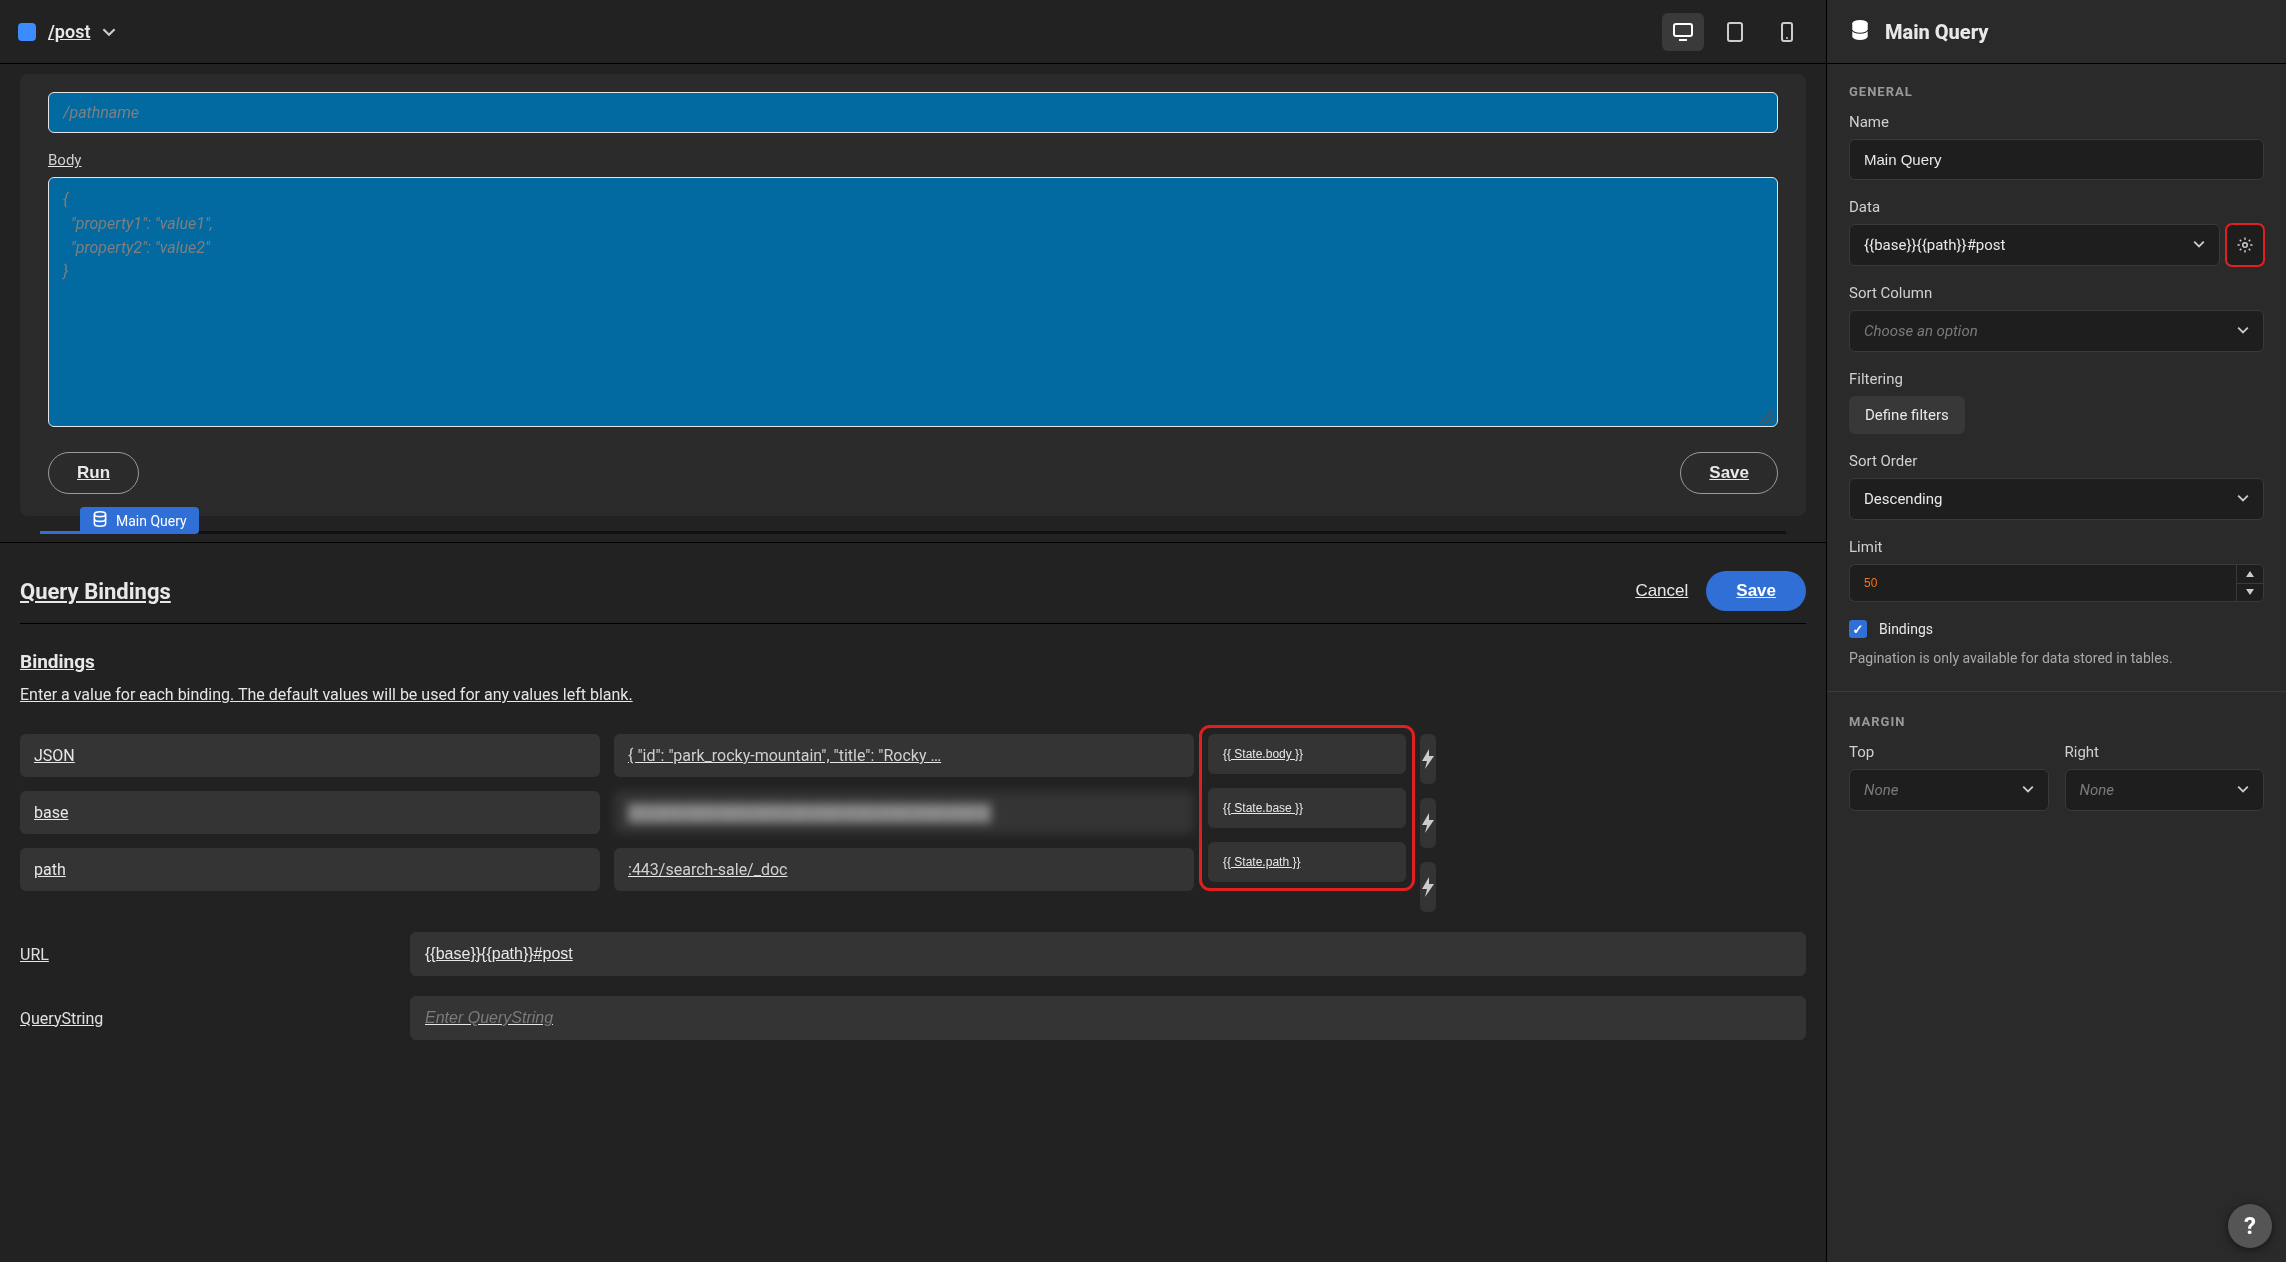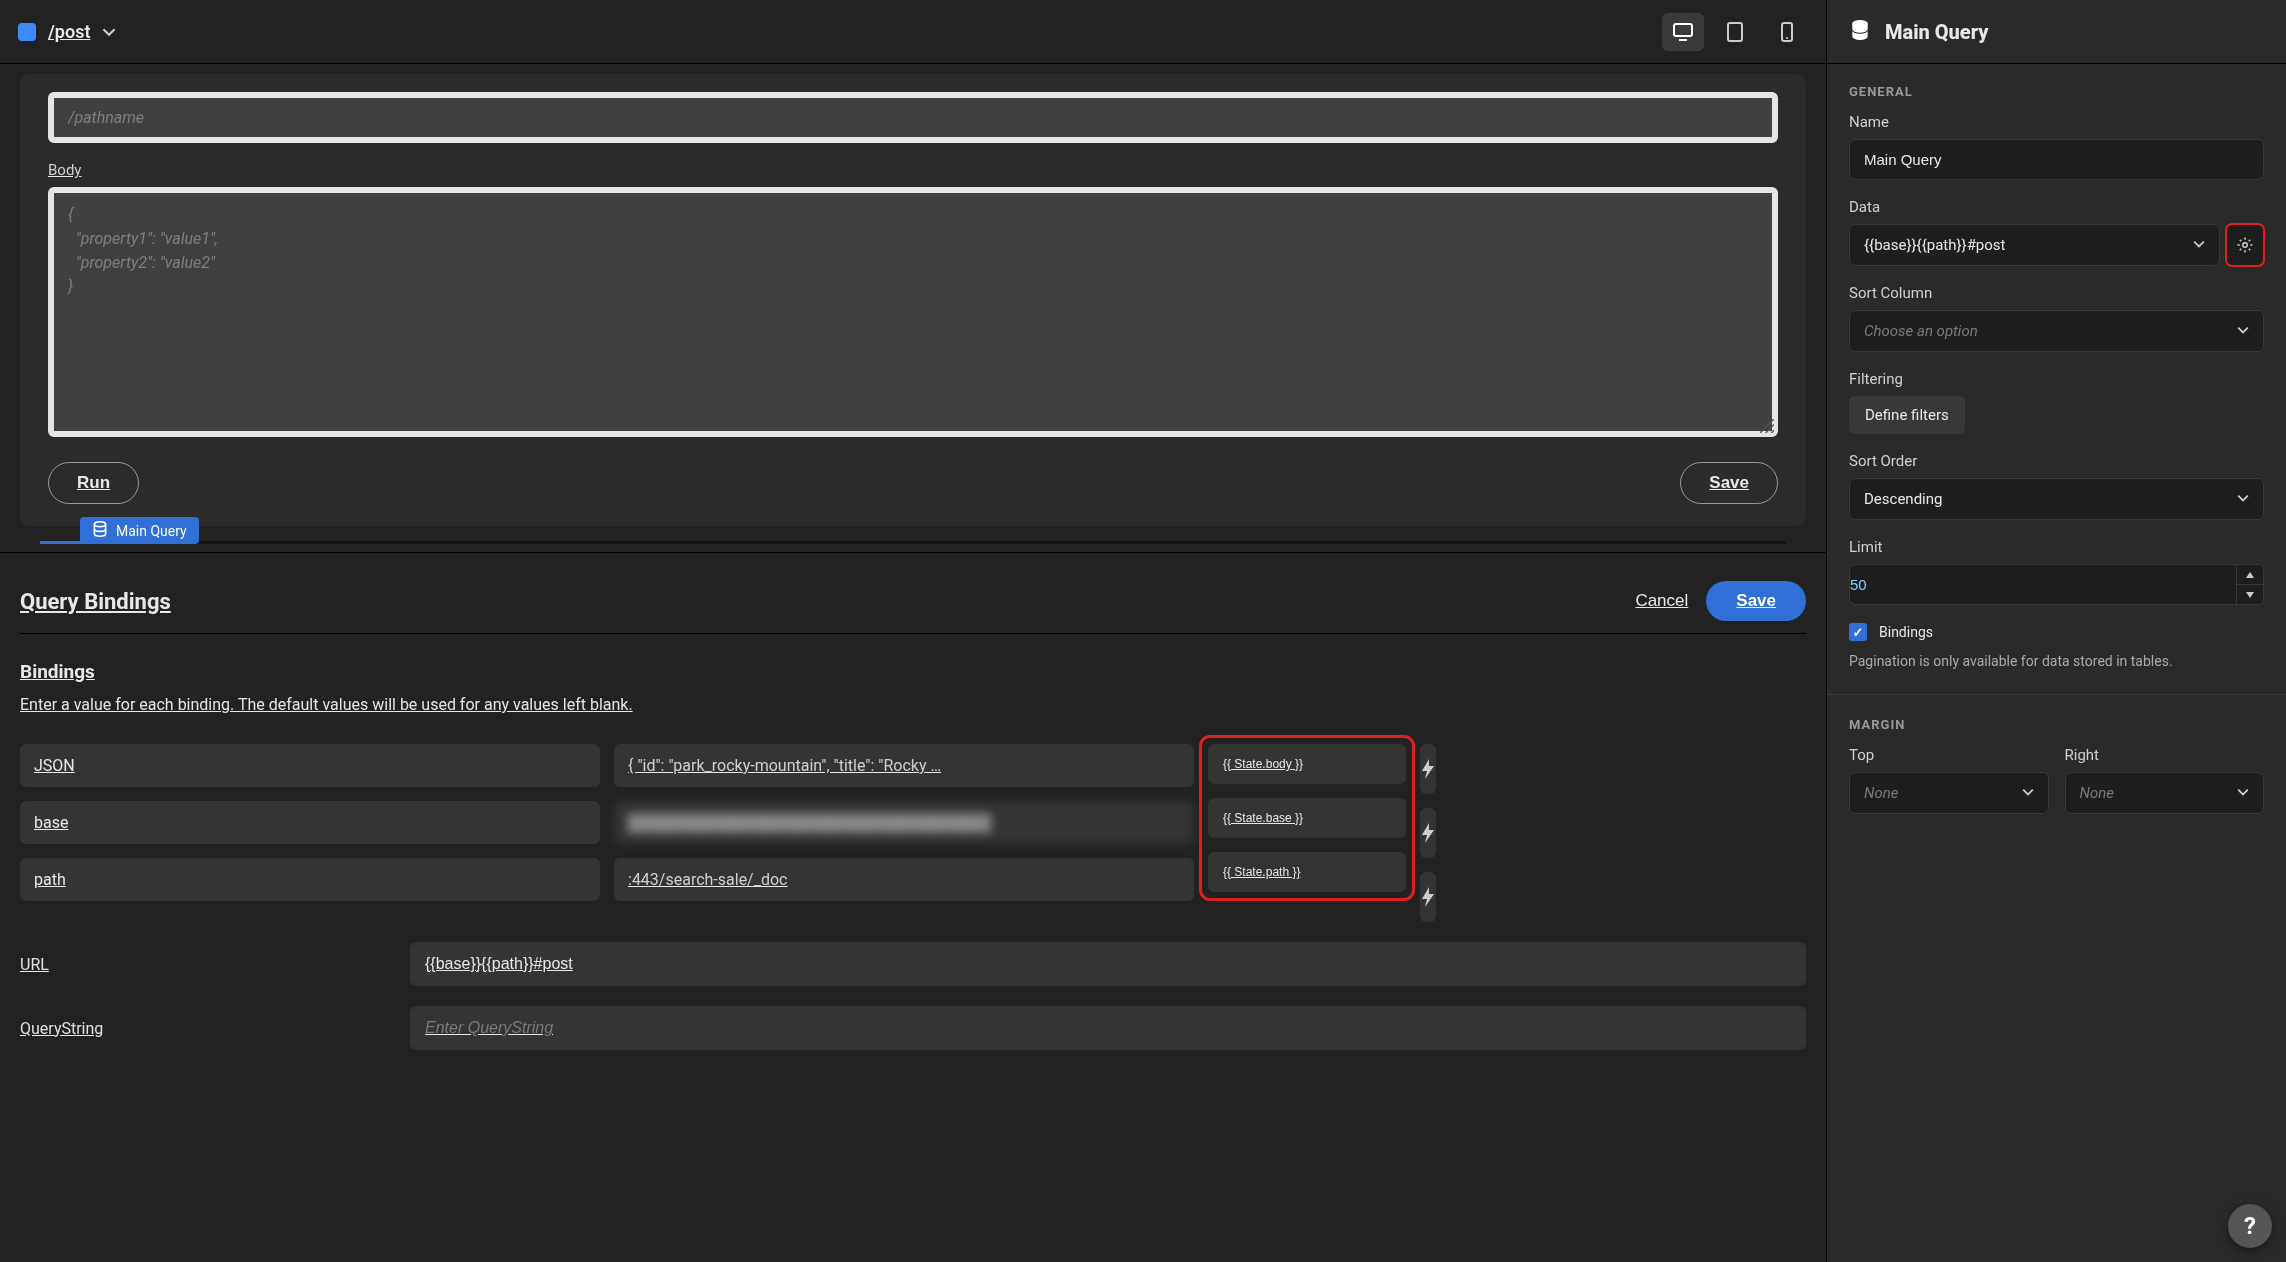--- a/index.html
+++ b/index.html
@@ -71,22 +71,22 @@
     position: relative;
   }
   .field-label {
     font-size: 15px;
     color:#cfcfcf;
     margin-bottom:8px;
     display:block;
   }
   .text-input, .textarea {
     width:100%;
-    background:#404040;
-    border:6px solid #e5e5e5;
+    background:#0369a1;
+    border:1px solid #e5e5e5;
     border-radius:6px;
     color:#e8e8e8;
     padding:10px 14px;
     font-family:inherit;
     font-size:16px;
   }
   .text-input::placeholder, .textarea::placeholder { color:#7f7f7f; font-style: italic; }
   .textarea { resize: none; height: 250px; line-height:1.5; }
   .textarea-wrap { position:relative; }
   .textarea-resize {
@@ -262,23 +262,23 @@
     font-size:15px;
     cursor:pointer;
   }
   .spin-group { display:flex; }
   .spin-input {
     flex:1;
     background:#1e1e1e;
     border:1px solid #3a3a3a;
     border-right:none;
     border-radius:6px 0 0 6px;
-    padding:11px 0;
-    color:#7dd3fc;
-    font-size:15px;
+    padding:11px 14px;
+    color:#f97316;
+    font-size:12px;
   }
   .spin-btns {
     display:flex; flex-direction:column;
     border:1px solid #3a3a3a;
     border-radius:0 6px 6px 0;
     overflow:hidden;
     width:28px;
   }
   .spin-btns div {
     flex:1; background:#1e1e1e; display:flex; align-items:center; justify-content:center;

